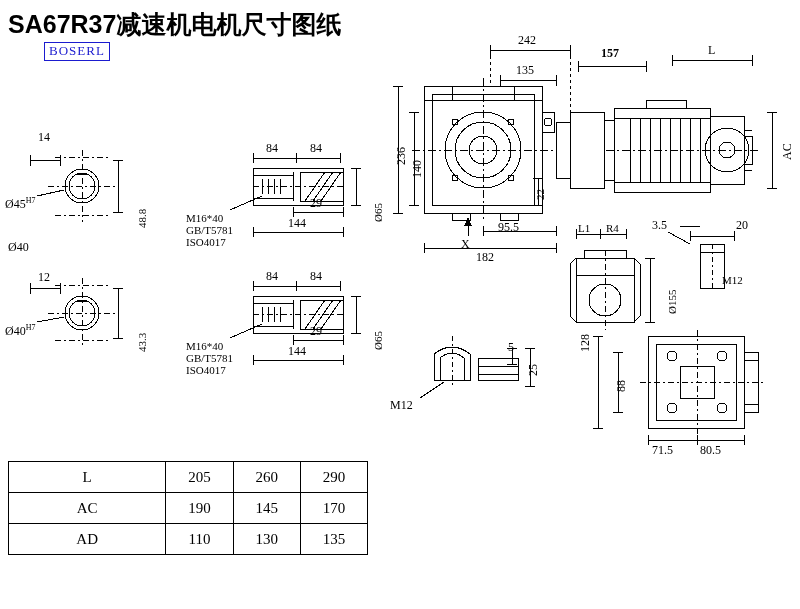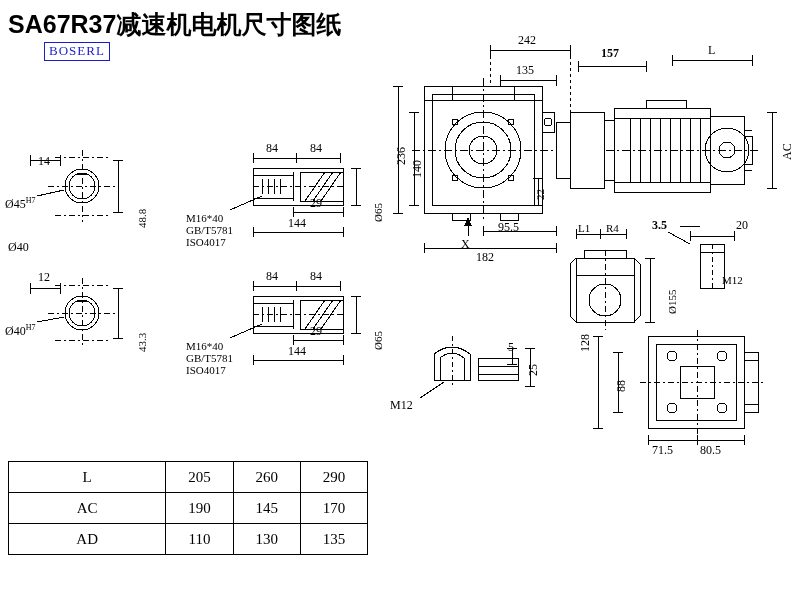--- a/index.html
+++ b/index.html
@@ -329,21 +329,21 @@
 
       <line x1="648" y1="440" x2="697" y2="440"></line>
       <line x1="648" y1="435" x2="648" y2="445"></line>
       <line x1="697" y1="435" x2="697" y2="445"></line>
       <line x1="697" y1="440" x2="744" y2="440"></line>
       <line x1="744" y1="435" x2="744" y2="445"></line>
 
     </g>
   </svg>
 
-  <div class="t dim" style="left:38px;top:154px;">14</div>
+  <div class="t dim" style="left:38px;top:130px;">14</div>
   <div class="t dim" style="left:5px;top:196px;"><span>Ø45</span><sup style="font-size:8px;">H7</sup></div>
   <div class="t dim" style="left:8px;top:240px;">Ø40</div>
   <div class="t dimS vert" style="left:136px;top:228px;">48.8</div>
 
   <div class="t dim" style="left:38px;top:270px;">12</div>
   <div class="t dim" style="left:5px;top:323px;text-align:right;"><span>Ø40</span><sup style="font-size:8px;">H7</sup></div>
   <div class="t dimS vert" style="left:136px;top:352px;">43.3</div>
 
   <div class="t dim" style="left:266px;top:141px;">84</div>
   <div class="t dim" style="left:310px;top:141px;">84</div>
@@ -370,21 +370,21 @@
   <div class="t dim vert" style="left:394px;top:165px;">236</div>
   <div class="t dim vert" style="left:410px;top:178px;">140</div>
   <div class="t dimS vert" style="left:534px;top:200px;">22</div>
   <div class="t dim vert" style="left:780px;top:160px;">AC</div>
   <div class="t dim" style="left:498px;top:220px;">95.5</div>
   <div class="t dim" style="left:476px;top:250px;">182</div>
   <div class="t dim" style="left:461px;top:237px;">X</div>
 
   <div class="t dimS" style="left:578px;top:222px;">L1</div>
   <div class="t dimS" style="left:606px;top:222px;">R4</div>
-  <div class="t dim" style="left:652px;top:218px;font-weight:bold;">3.5</div>
+  <div class="t dim" style="left:652px;top:218px;">3.5</div>
   <div class="t dim" style="left:736px;top:218px;">20</div>
   <div class="t dimS vert" style="left:666px;top:314px;">Ø155</div>
   <div class="t dimS" style="left:722px;top:274px;">M12</div>
 
   <div class="t dim" style="left:578px;top:352px;"><span class="vert" style="display:inline-block;">128</span></div>
   <div class="t dim vert" style="left:614px;top:392px;">88</div>
   <div class="t dim" style="left:652px;top:443px;">71.5</div>
   <div class="t dim" style="left:700px;top:443px;text-align:center;">80.5</div>
 
   <div class="t dim" style="left:508px;top:340px;">5</div>

